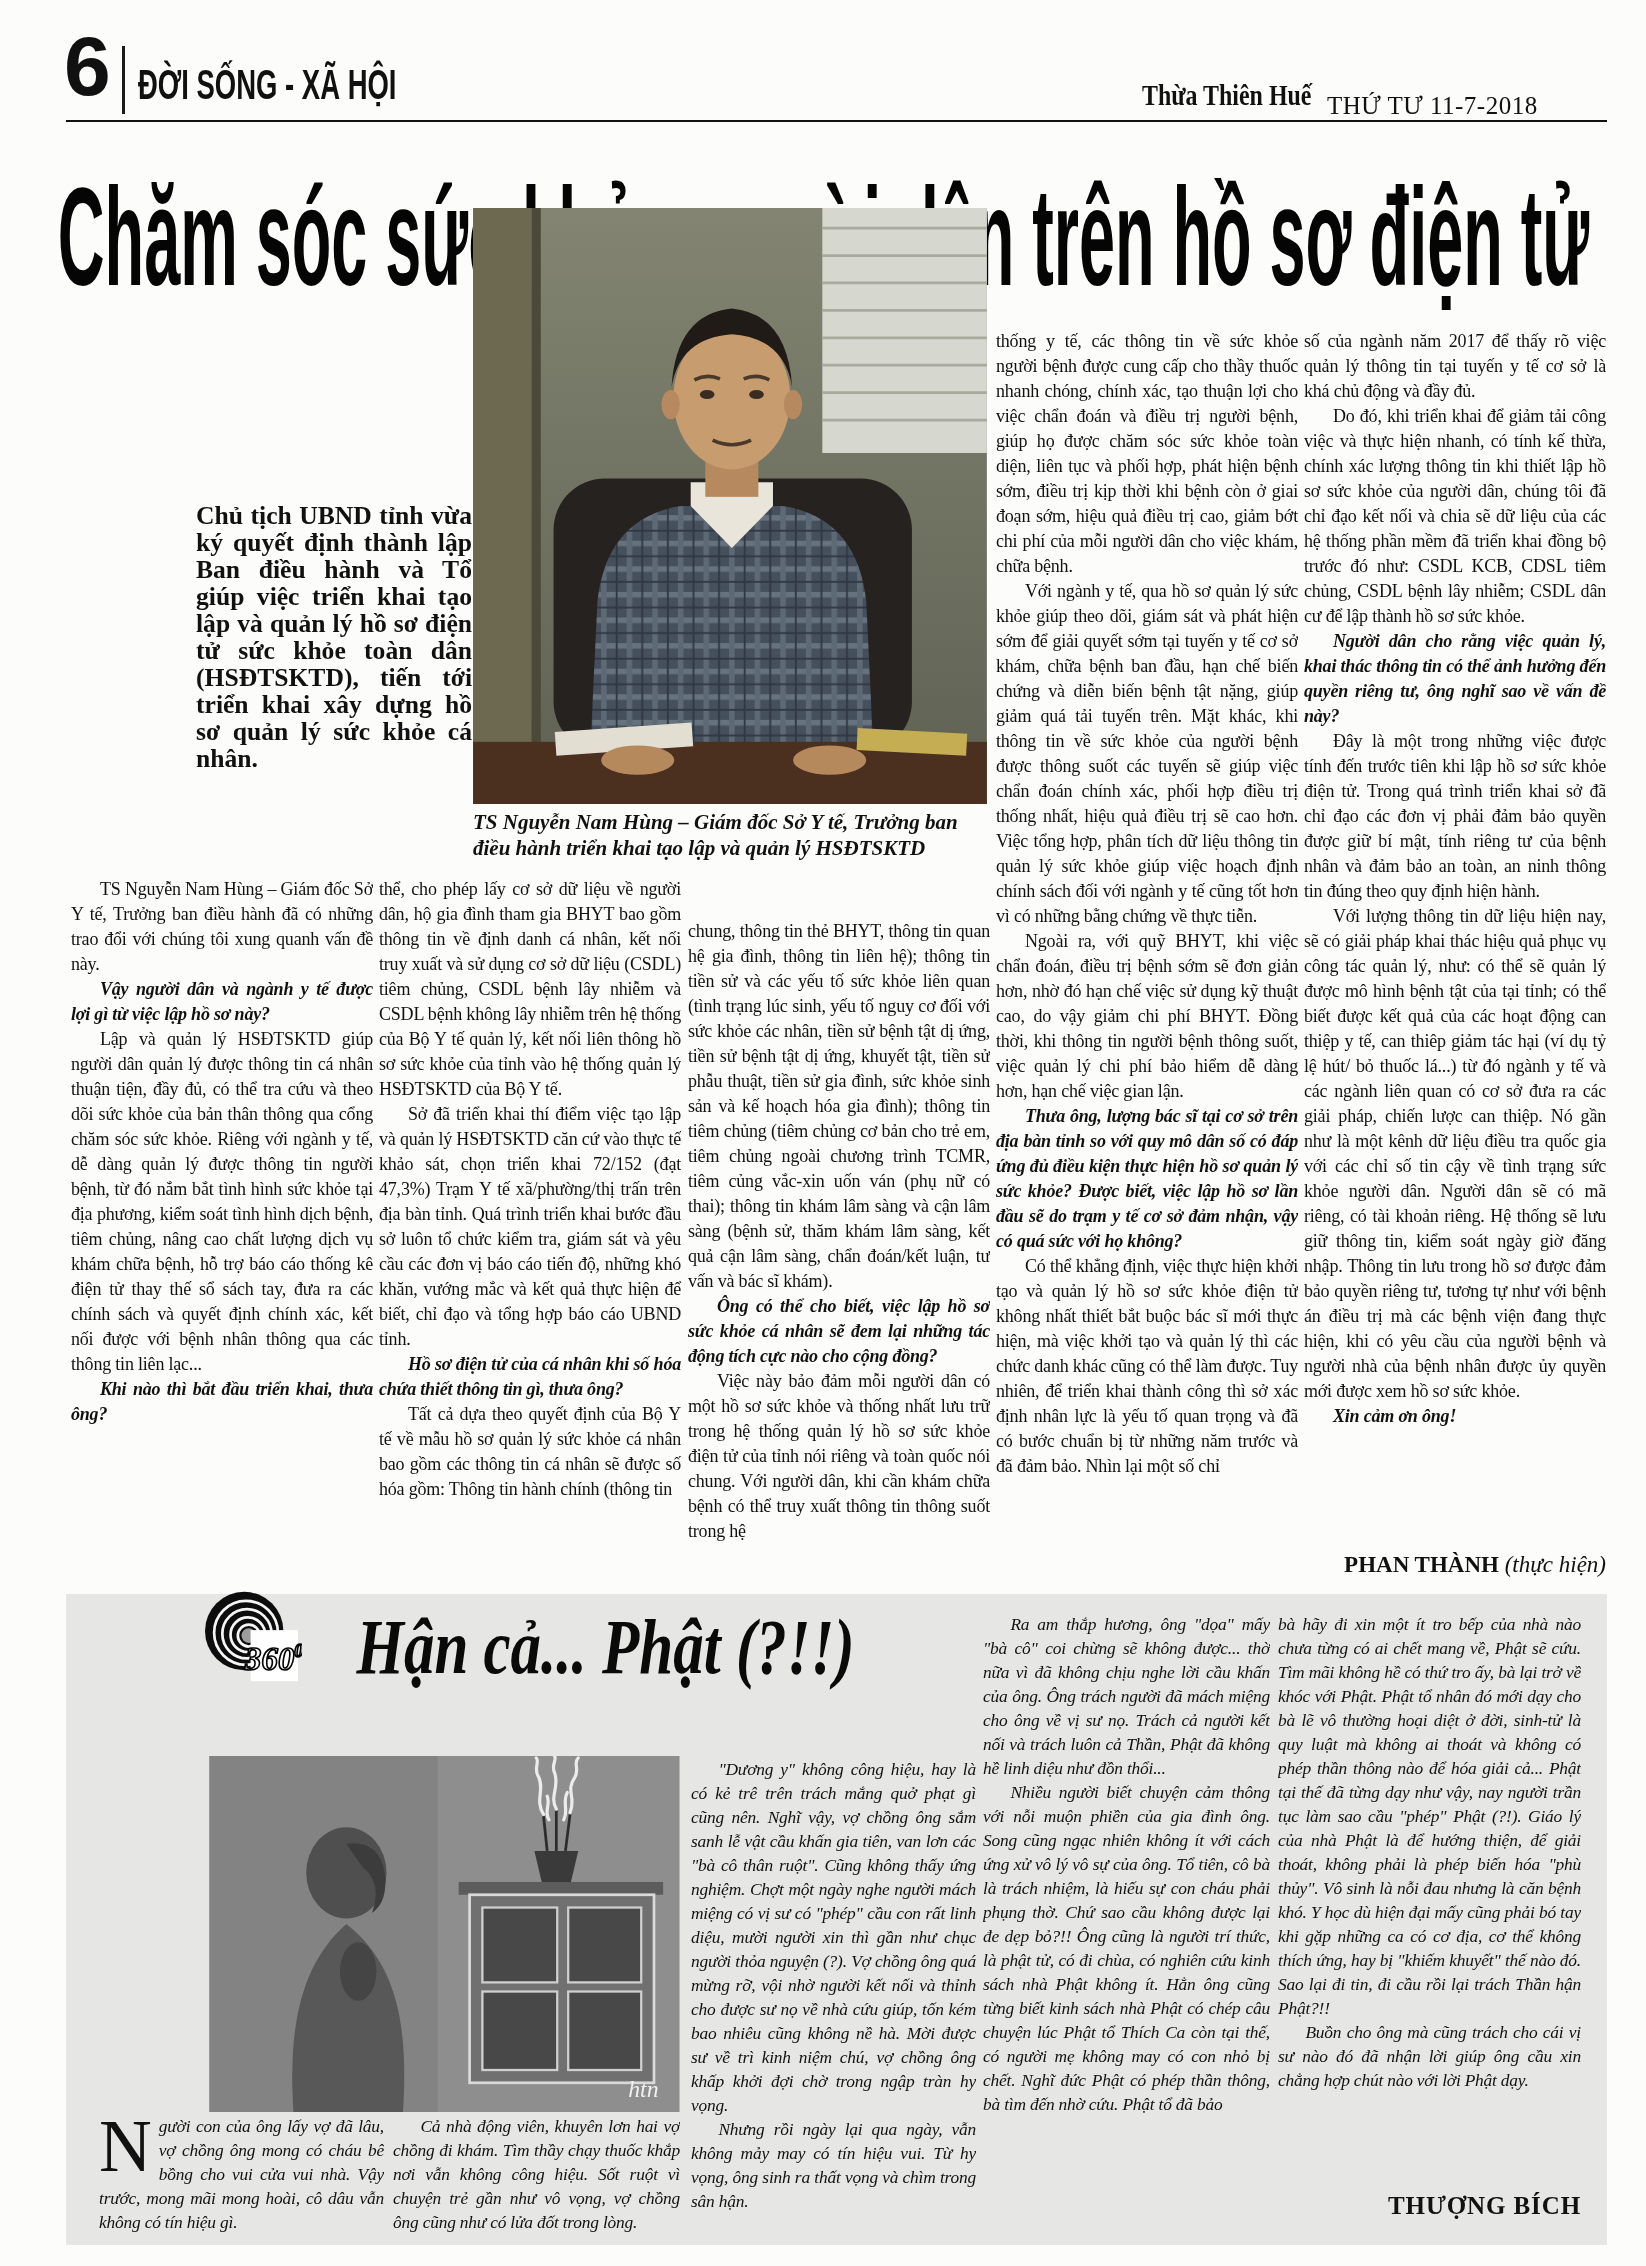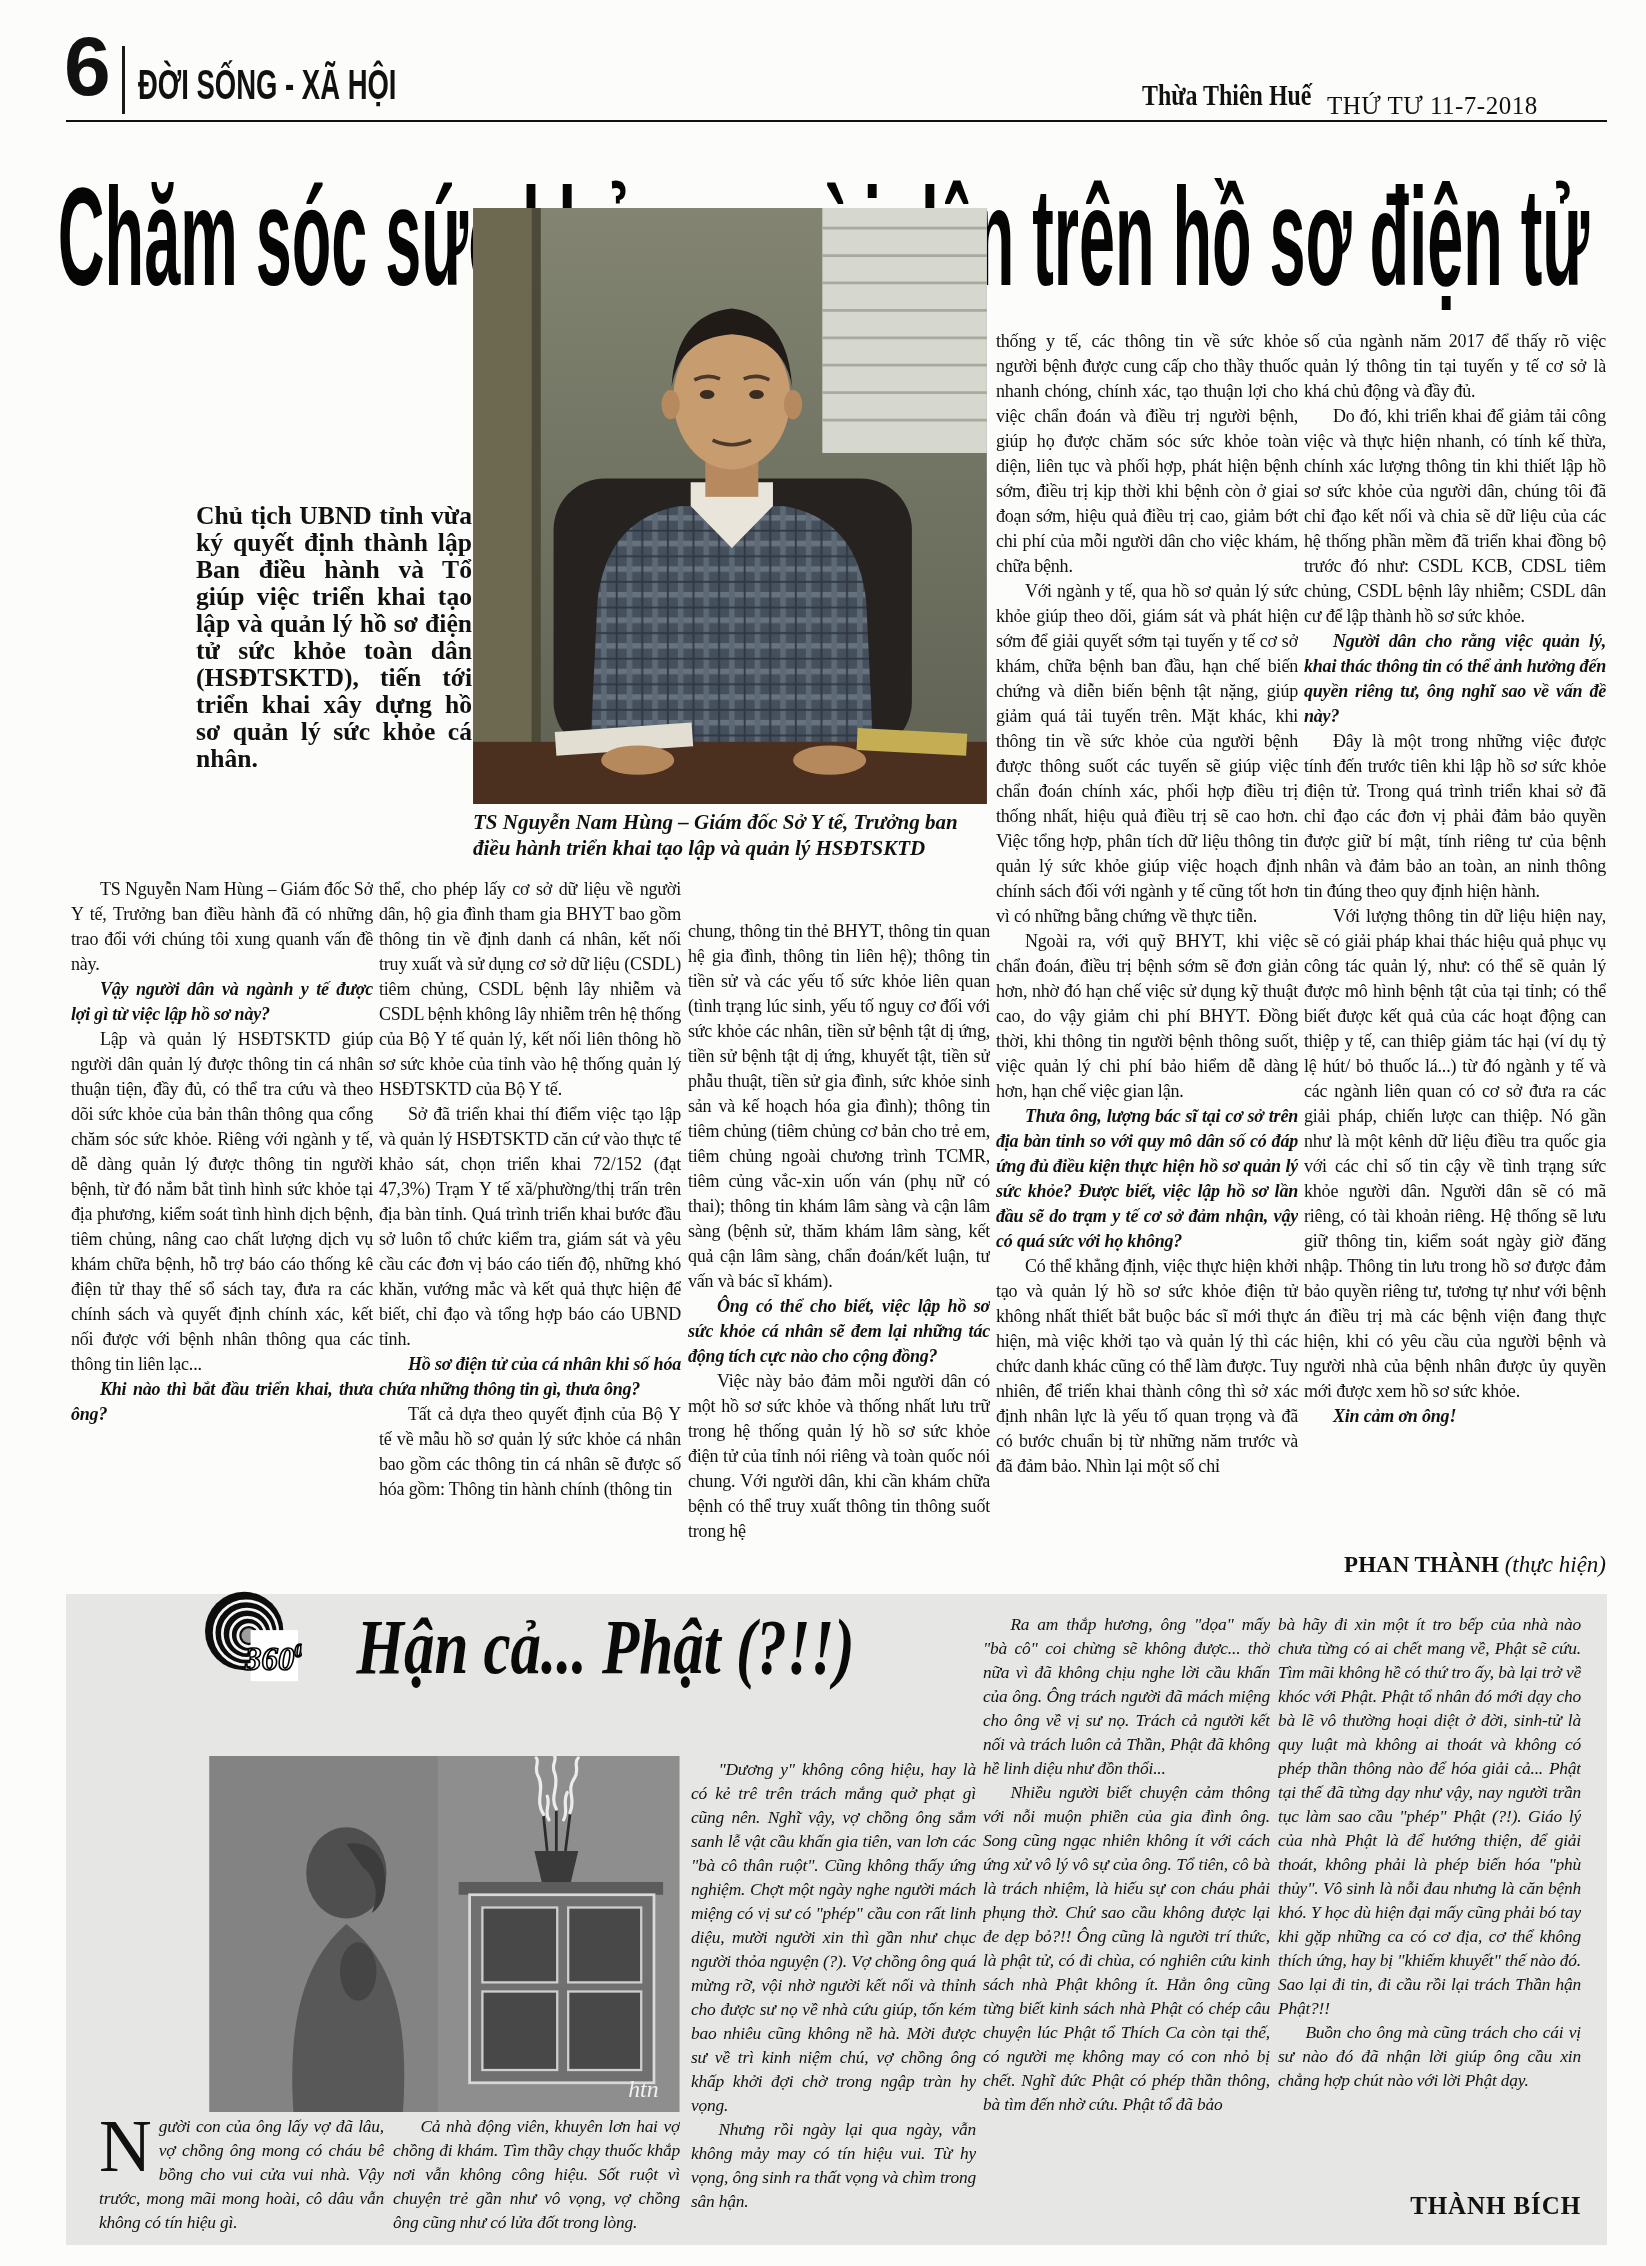--- a/index.html
+++ b/index.html
@@ -140,21 +140,21 @@
 
   <div class="bodycol" id="c1">
     <p>TS Nguyễn Nam Hùng – Giám đốc Sở Y tế, Trưởng ban điều hành đã có những trao đổi với chúng tôi xung quanh vấn đề này.</p>
     <p class="q">Vậy người dân và ngành y tế được lợi gì từ việc lập hồ sơ này?</p>
     <p>Lập và quản lý HSĐTSKTD giúp người dân quản lý được thông tin cá nhân thuận tiện, đầy đủ, có thể tra cứu và theo dõi sức khỏe của bản thân thông qua cổng chăm sóc sức khỏe. Riêng với ngành y tế, dễ dàng quản lý được thông tin người bệnh, từ đó nắm bắt tình hình sức khỏe tại địa phương, kiểm soát tình hình dịch bệnh, tiêm chủng, nâng cao chất lượng dịch vụ khám chữa bệnh, hỗ trợ báo cáo thống kê điện tử thay thế sổ sách tay, đưa ra các chính sách và quyết định chính xác, kết nối được với bệnh nhân thông qua các thông tin liên lạc...</p>
     <p class="q">Khi nào thì bắt đầu triển khai, thưa ông?</p>
   </div>
   <div class="bodycol" id="c2">
     <p class="cont">thể, cho phép lấy cơ sở dữ liệu về người dân, hộ gia đình tham gia BHYT bao gồm thông tin về định danh cá nhân, kết nối truy xuất và sử dụng cơ sở dữ liệu (CSDL) tiêm chủng, CSDL bệnh lây nhiễm và CSDL bệnh không lây nhiễm trên hệ thống của Bộ Y tế quản lý, kết nối liên thông hồ sơ sức khỏe của tỉnh vào hệ thống quản lý HSĐTSKTD của Bộ Y tế.</p>
     <p>Sở đã triển khai thí điểm việc tạo lập và quản lý HSĐTSKTD căn cứ vào thực tế khảo sát, chọn triển khai 72/152 (đạt 47,3%) Trạm Y tế xã/phường/thị trấn trên địa bàn tỉnh. Quá trình triển khai bước đầu sở luôn tổ chức kiểm tra, giám sát và yêu cầu các đơn vị báo cáo tiến độ, những khó khăn, vướng mắc và kết quả thực hiện để biết, chỉ đạo và tổng hợp báo cáo UBND tỉnh.</p>
-    <p class="q">Hồ sơ điện tử của cá nhân khi số hóa chứa những thông tin gì, thưa ông?</p>
+    <p class="q">Hồ sơ điện tử của cá nhân khi số hóa chứa thiết thông tin gì, thưa ông?</p>
     <p>Tất cả dựa theo quyết định của Bộ Y tế về mẫu hồ sơ quản lý sức khỏe cá nhân bao gồm các thông tin cá nhân sẽ được số hóa gồm: Thông tin hành chính (thông tin</p>
   </div>
   <div class="bodycol" id="c3">
     <p class="cont">chung, thông tin thẻ BHYT, thông tin quan hệ gia đình, thông tin liên hệ); thông tin tiền sử và các yếu tố sức khỏe liên quan (tình trạng lúc sinh, yếu tố nguy cơ đối với sức khỏe các nhân, tiền sử bệnh tật dị ứng, tiền sử bệnh tật dị ứng, khuyết tật, tiền sử phẫu thuật, tiền sử gia đình, sức khỏe sinh sản và kế hoạch hóa gia đình); thông tin tiêm chủng (tiêm chủng cơ bản cho trẻ em, tiêm chủng ngoài chương trình TCMR, tiêm củng vắc-xin uốn ván (phụ nữ có thai); thông tin khám lâm sàng và cận lâm sàng (bệnh sử, thăm khám lâm sàng, kết quả cận lâm sàng, chẩn đoán/kết luận, tư vấn và bác sĩ khám).</p>
     <p class="q">Ông có thể cho biết, việc lập hồ sơ sức khỏe cá nhân sẽ đem lại những tác động tích cực nào cho cộng đồng?</p>
     <p>Việc này bảo đảm mỗi người dân có một hồ sơ sức khỏe và thống nhất lưu trữ trong hệ thống quản lý hồ sơ sức khỏe điện tử của tỉnh nói riêng và toàn quốc nói chung. Với người dân, khi cần khám chữa bệnh có thể truy xuất thông tin thông suốt trong hệ</p>
   </div>
   <div class="bodycol" id="c4">
     <p class="cont">thống y tế, các thông tin về sức khỏe người bệnh được cung cấp cho thầy thuốc nhanh chóng, chính xác, tạo thuận lợi cho việc chẩn đoán và điều trị người bệnh, giúp họ được chăm sóc sức khỏe toàn diện, liên tục và phối hợp, phát hiện bệnh sớm, điều trị kịp thời khi bệnh còn ở giai đoạn sớm, hiệu quả điều trị cao, giảm bớt chi phí của mỗi người dân cho việc khám, chữa bệnh.</p>
     <p>Với ngành y tế, qua hồ sơ quản lý sức khỏe giúp theo dõi, giám sát và phát hiện sớm để giải quyết sớm tại tuyến y tế cơ sở khám, chữa bệnh ban đầu, hạn chế biến chứng và diễn biến bệnh tật nặng, giúp giảm quá tải tuyến trên. Mặt khác, khi thông tin về sức khỏe của người bệnh được thông suốt các tuyến sẽ giúp việc chẩn đoán chính xác, phối hợp điều trị thống nhất, hiệu quả điều trị sẽ cao hơn. Việc tổng hợp, phân tích dữ liệu thông tin quản lý sức khỏe giúp việc hoạch định chính sách đối với ngành y tế cũng tốt hơn vì có những bằng chứng về thực tiễn.</p>
@@ -234,17 +234,17 @@
       <p>Nhưng rồi ngày lại qua ngày, vẫn không mảy may có tín hiệu vui. Từ hy vọng, ông sinh ra thất vọng và chìm trong sân hận.</p>
     </div>
     <div class="featcol" id="fD">
       <p>Ra am thắp hương, ông "dọa" mấy "bà cô" coi chừng sẽ không được... thờ nữa vì đã không chịu nghe lời cầu khấn của ông. Ông trách người đã mách miệng cho ông về vị sư nọ. Trách cả người kết nối và trách luôn cả Thần, Phật đã không hề linh diệu như đồn thổi...</p>
       <p>Nhiều người biết chuyện cảm thông với nỗi muộn phiền của gia đình ông. Song cũng ngạc nhiên không ít với cách ứng xử vô lý vô sự của ông. Tổ tiên, cô bà là trách nhiệm, là hiếu sự con cháu phải phụng thờ. Chứ sao cầu không được lại đe dẹp bỏ?!! Ông cũng là người trí thức, là phật tử, có đi chùa, có nghiên cứu kinh sách nhà Phật không ít. Hẳn ông cũng từng biết kinh sách nhà Phật có chép câu chuyện lúc Phật tổ Thích Ca còn tại thế, có người mẹ không may có con nhỏ bị chết. Nghĩ đức Phật có phép thần thông, bà tìm đến nhờ cứu. Phật tổ đã bảo</p>
     </div>
     <div class="featcol" id="fE">
       <p class="cont">bà hãy đi xin một ít tro bếp của nhà nào chưa từng có ai chết mang về, Phật sẽ cứu. Tìm mãi không hề có thứ tro ấy, bà lại trở về khóc với Phật. Phật tổ nhân đó mới dạy cho bà lẽ vô thường hoại diệt ở đời, sinh-tử là quy luật mà không ai thoát và không có phép thần thông nào để hóa giải cả... Phật tại thế đã từng dạy như vậy, nay người trần tục làm sao cầu "phép" Phật (?!). Giáo lý của nhà Phật là để hướng thiện, để giải thoát, không phải là phép biến hóa "phù thủy". Vô sinh là nỗi đau nhưng là căn bệnh khó. Y học dù hiện đại mấy cũng phải bó tay khi gặp những ca có cơ địa, cơ thể không thích ứng, hay bị "khiếm khuyết" thế nào đó. Sao lại đi tin, đi cầu rồi lại trách Thần hận Phật?!!</p>
       <p>Buồn cho ông mà cũng trách cho cái vị sư nào đó đã nhận lời giúp ông cầu xin chẳng hợp chút nào với lời Phật dạy.</p>
     </div>
-    <div class="byline-feat">THÀNH BÍCH</div>
+    <div class="byline-feat">THƯỢNG BÍCH</div>
   </div>
 
 </div>
 
 
 </body></html>

